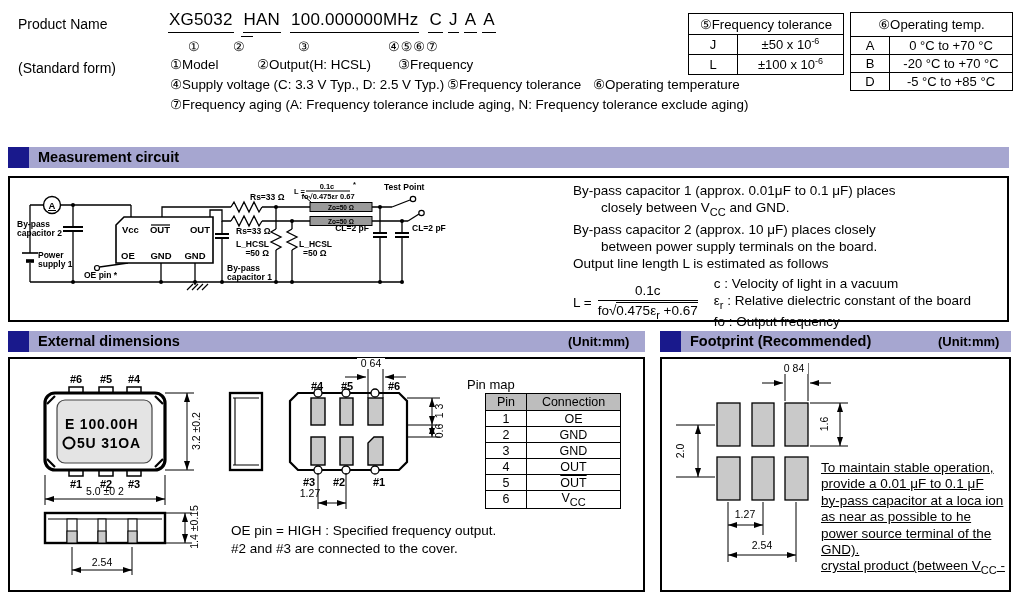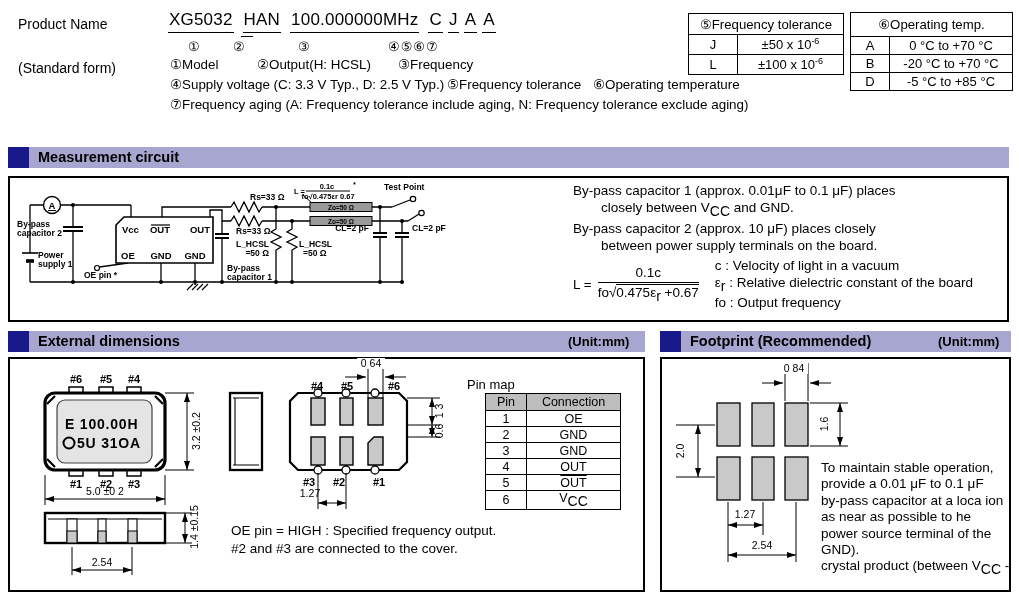--- a/index.html
+++ b/index.html
@@ -9,21 +9,21 @@
   .lbl{font-size:14px;}
   .pn{font-size:17px;letter-spacing:.2px;white-space:nowrap;}
   .seg{display:inline-block;border-bottom:1.8px solid #000;padding:0 1px 2px;margin-right:9px;}
   .seg.sm{margin-right:5px;}
   .mk{font-size:13px;}
   .leg{font-size:13.4px;white-space:nowrap;}
   .note13{font-size:13px;white-space:nowrap;}
   .t{position:absolute;border-collapse:collapse;font-size:13px;text-align:center;background:#fff;}
   .t td{border:1.6px solid #000;padding:0 2px;}
   .t .th{font-size:13.2px;}
-  sup{font-size:9px;} sub{font-size:14px;}
+  sup{font-size:9px;} sub{font-size:11px;}
   .bar{position:absolute;height:21px;background:#a6a6d0;}
   .sq{position:absolute;width:21px;height:21px;background:#19198c;}
   .bart{position:absolute;font-weight:bold;font-size:14.5px;white-space:nowrap;}
   .unit{position:absolute;font-weight:bold;font-size:13px;}
   .box{position:absolute;border:2px solid #000;background:#fff;}
   svg text{font-family:"Liberation Sans",sans-serif;fill:#000;}
   .ct{font-size:9.5px;font-weight:bold;}
   .cts{font-size:8.5px;font-weight:bold;}
   .ctf{font-size:7.5px;font-weight:bold;}
   .zo{font-size:6.5px;font-weight:bold;}
@@ -37,21 +37,21 @@
   .fnum{display:block;border-bottom:1.5px solid #000;padding:0 8px 1px;}
   .fden{display:block;padding-top:1px;}
   .rad{border-top:1.5px solid #000;}
   .defs{margin-left:16px;line-height:17px;}
   .pm{font-size:13px;}
   .pmt{position:absolute;border-collapse:collapse;font-size:12.5px;text-align:center;background:#fff;}
   .pmt td{border:1.5px solid #000;padding:0;height:15px;}
   .pmt .hd{background:#bdbdbd;}
   .ovl{text-decoration:overline;}
   .oen{position:absolute;font-size:13.5px;line-height:17.5px;white-space:nowrap;}
-  .fpn{position:absolute;font-size:13.5px;line-height:16.4px;white-space:nowrap;}
+  .fpn{position:absolute;font-size:13.5px;line-height:16.4px;white-space:nowrap;text-decoration:underline;}
 </style>
 </head>
 <body>
 
 <div class="page">
 
   <div class="ab lbl" style="left:18px;top:16px">Product Name</div>
   <div class="ab lbl" style="left:18px;top:60px">(Standard form)</div>
 
   <div class="ab pn" style="left:168px;top:10px">
@@ -210,20 +210,21 @@
       <text class="ctf" x="343" y="10">*</text>
       <line x1="293" y1="18" x2="302" y2="26" stroke="#000" stroke-width="1"></line>
     </g>
   </svg>
 
   <div class="mnotes" style="left:573px;top:182px;width:430px">
     <div><span>By-pass capacitor 1 (approx. 0.01μF to 0.1 μF) places</span></div>
     <div class="ind"><span>closely between V</span><sub>CC</sub><span> and GND.</span></div>
     <div><span>By-pass capacitor 2 (approx. 10 μF) places closely</span></div>
     <div class="ind"><span>between power supply terminals on the board.</span></div>
+    <div><span>Output line length L is estimated as follows</span></div>
     <div class="frow">
       <span style="font-size:13.5px">L =</span>
       <span class="frac">
         <span class="fnum">0.1c</span>
         <span class="fden"><span>fo</span><span>√</span><span class="rad"><span>0.475ε</span><sub>r</sub><span> +0.67</span></span></span>
       </span>
       <span class="defs">
         <div><span>c : Velocity of light in a vacuum</span></div>
         <div><span>ε</span><sub>r</sub><span> : Relative dielectric constant of the board</span></div>
         <div><span>fo : Output frequency</span></div>

